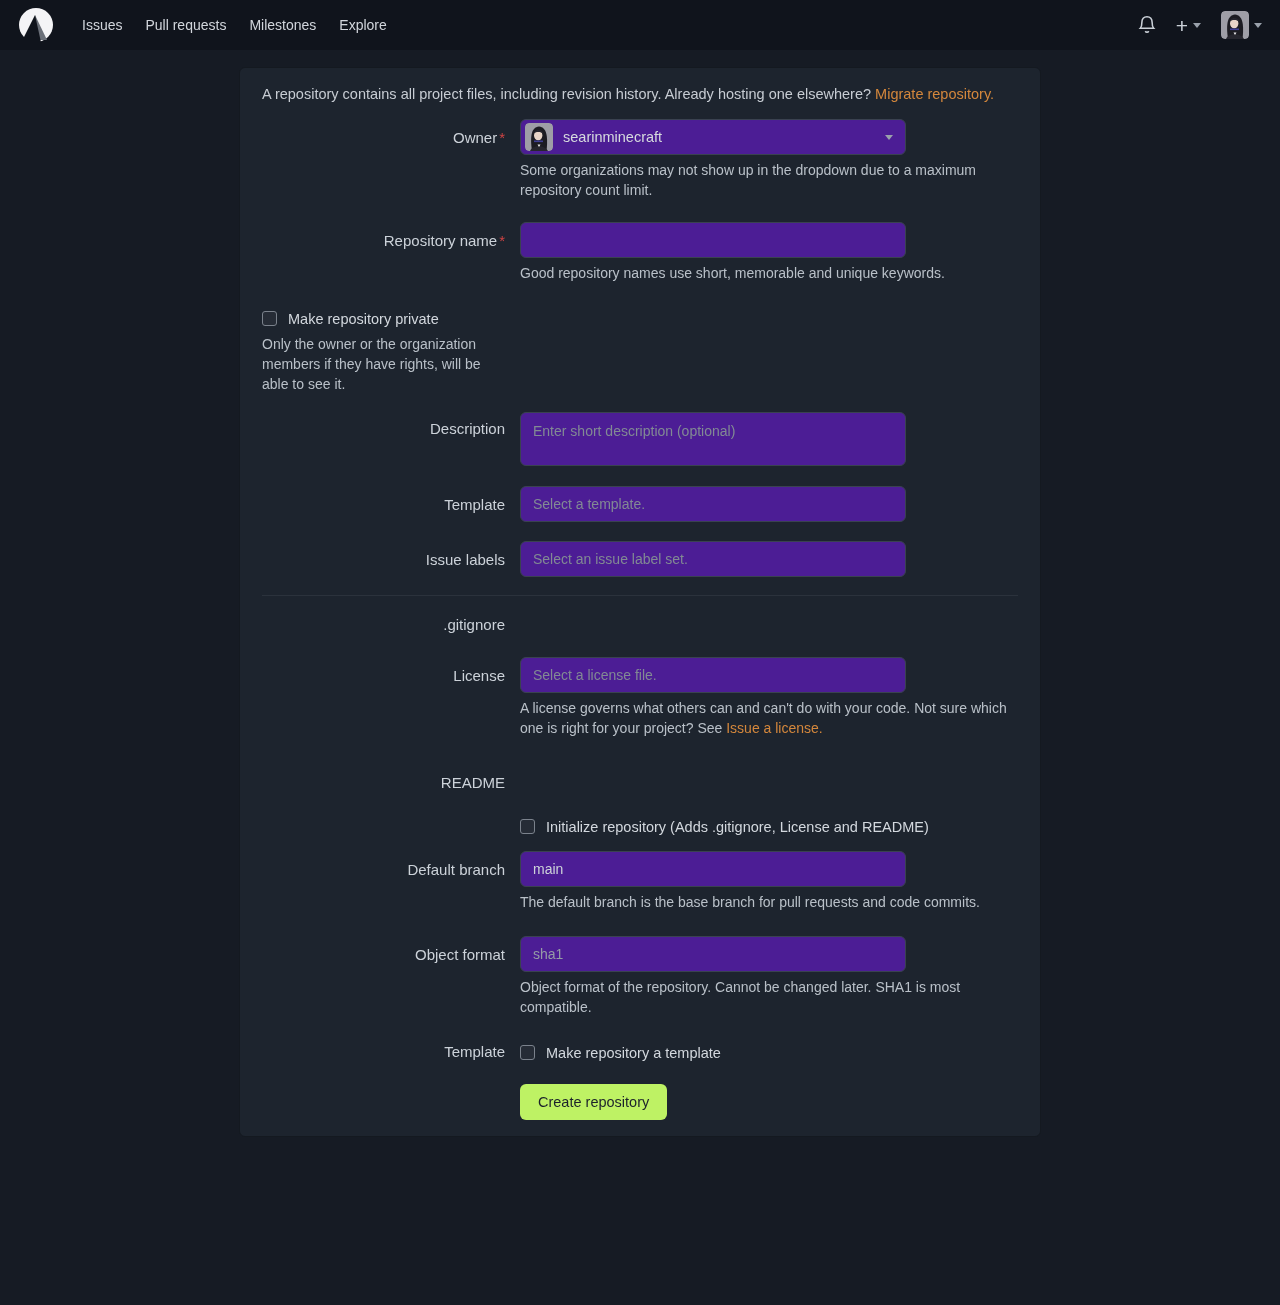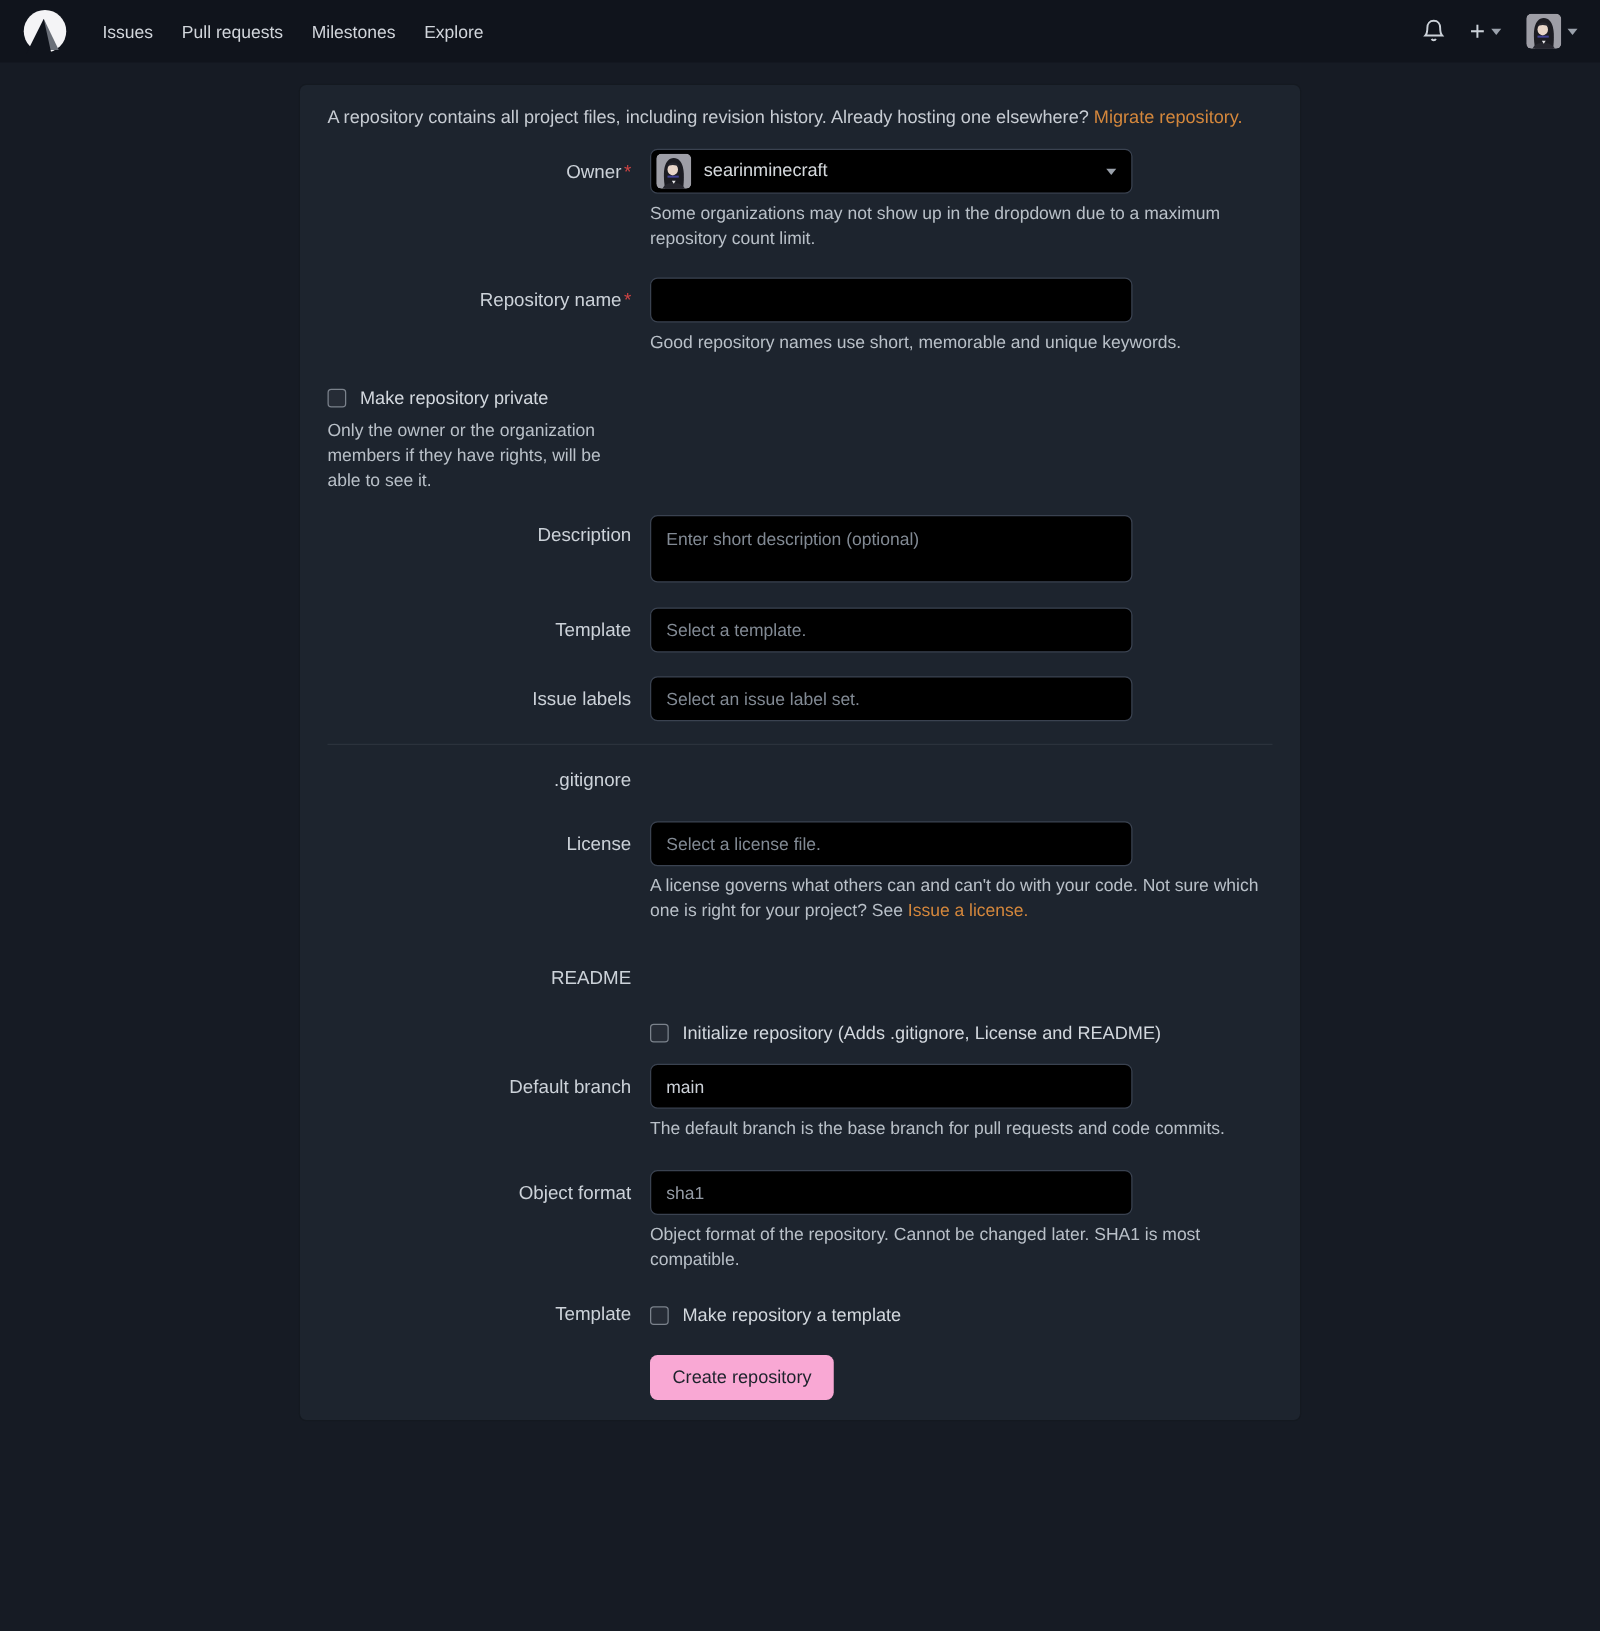--- a/index.html
+++ b/index.html
@@ -60,21 +60,21 @@
   }
   .row-label {
     text-align:right; font-size:15px; color:#ccd2d9;
     padding-top:11px; line-height:16px; white-space:nowrap;
   }
   .row-label.cb-align { padding-top:1px; }
   .req { color:#cf4444; margin-left:2px; }
   .field-col { min-width:0; }
   .text-input, .select-box, .textarea-input {
     width:386px; height:36px;
-    background:#000000;
+    background:#4c1d95;
     border:1px solid #3a4250;
     border-radius:6px;
     color:#cdd2d9; font-size:14px;
     padding:0 12px;
     font-family:"Liberation Sans", sans-serif;
     outline:none;
     display:flex; align-items:center;
   }
   input.text-input { display:block; }
   input.text-input::placeholder, .textarea-input::placeholder { color:#828a94; }
@@ -95,21 +95,21 @@
     width:15px; height:15px; margin-top:2px;
     border:1px solid #7b828c; border-radius:3px;
     background:#262c36; flex:0 0 auto; cursor:pointer;
   }
   .cb-label { font-size:14.5px; color:#d3d8de; line-height:20px; }
   .divider {
     border:none; border-top:1px solid #2b323c;
     margin:18px 0 10px;
   }
   .submit-btn {
-    background:#f9a8d4; color:#1c222b;
+    background:#bef264; color:#1c222b;
     border:none; border-radius:6px;
     height:36px; padding:0 18px;
     font-size:14.5px; font-family:"Liberation Sans", sans-serif;
     cursor:pointer;
   }
 </style>
 </head>
 <body>
 
 <nav class="navbar">

